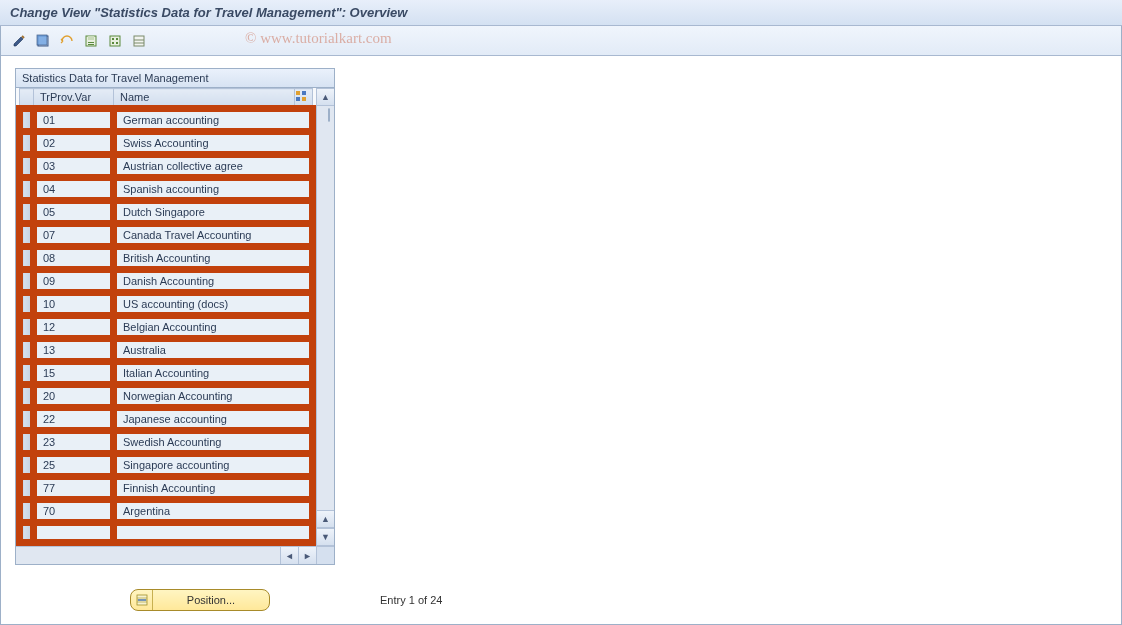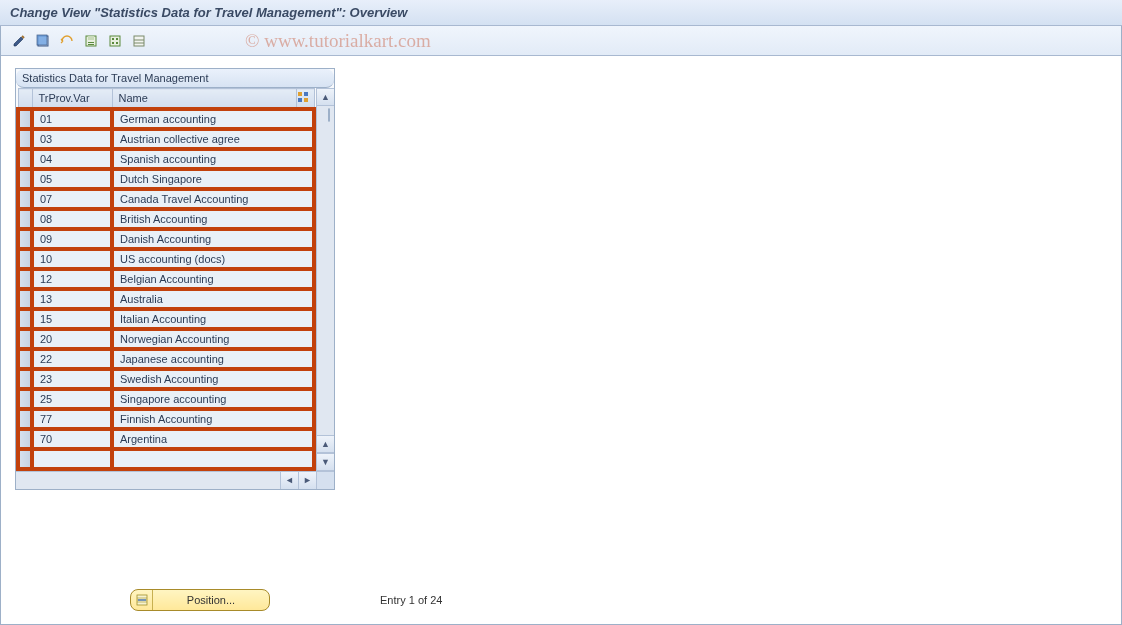--- a/index.html
+++ b/index.html
@@ -43,58 +43,57 @@
     align-items: center;
     justify-content: center;
     border: 1px solid transparent;
     border-radius: 2px;
     cursor: pointer;
   }
   .watermark {
     position: absolute;
     left: 245px;
     top: 30px;
-    font-size: 19px;
+    font-size: 15px;
     color: rgba(200,90,60,0.45);
     font-family: Georgia, serif;
     pointer-events: none;
     z-index: 50;
   }
   .content-area { padding: 12px 14px; }
   .panel {
     width: 320px;
     border: 1px solid #9db0c8;
     background: #f7f9fc;
   }
   .panel-header {
     background: linear-gradient(to bottom, #eaf1fb, #d7e3f3);
     border-bottom: 1px solid #9db0c8;
     padding: 3px 6px;
     font-size: 11px;
     color: #2b3b55;
-    border-radius: 8px;
   }
   .table-wrap { display: flex; }
   .table {
     flex: 1;
     border-collapse: collapse;
     width: 100%;
     font-size: 11px;
   }
   .table th {
     background: linear-gradient(to bottom, #e4ecf6, #d2ddee);
     border: 1px solid #b3c2d8;
     text-align: left;
     padding: 2px 6px;
     font-weight: normal;
     color: #2b3b55;
     height: 20px;
   }
   .table td {
-    border: 4px solid #c2410c;
+    border: 7px solid #c2410c;
     background: #e9f0f7;
     padding: 2px 6px;
     height: 20px;
     color: #2b3b55;
     margin-left: 24px;
   }
   .table td.sel-handle {
     width: 14px;
     background: linear-gradient(to right, #d6e0ee, #c7d3e3);
     padding: 0;
@@ -280,20 +279,25 @@
           </tr>
         </thead>
         <tbody id="table-body">
               <tr>
                 <td class="sel-handle"></td>
                 <td>01</td>
                 <td colspan="2">German accounting</td>
               </tr>
               <tr>
                 <td class="sel-handle"></td>
+                <td>02</td>
+                <td colspan="2">Swiss Accounting</td>
+              </tr>
+              <tr>
+                <td class="sel-handle"></td>
                 <td>03</td>
                 <td colspan="2">Austrian collective agree</td>
               </tr>
               <tr>
                 <td class="sel-handle"></td>
                 <td>04</td>
                 <td colspan="2">Spanish accounting</td>
               </tr>
               <tr>
                 <td class="sel-handle"></td>

